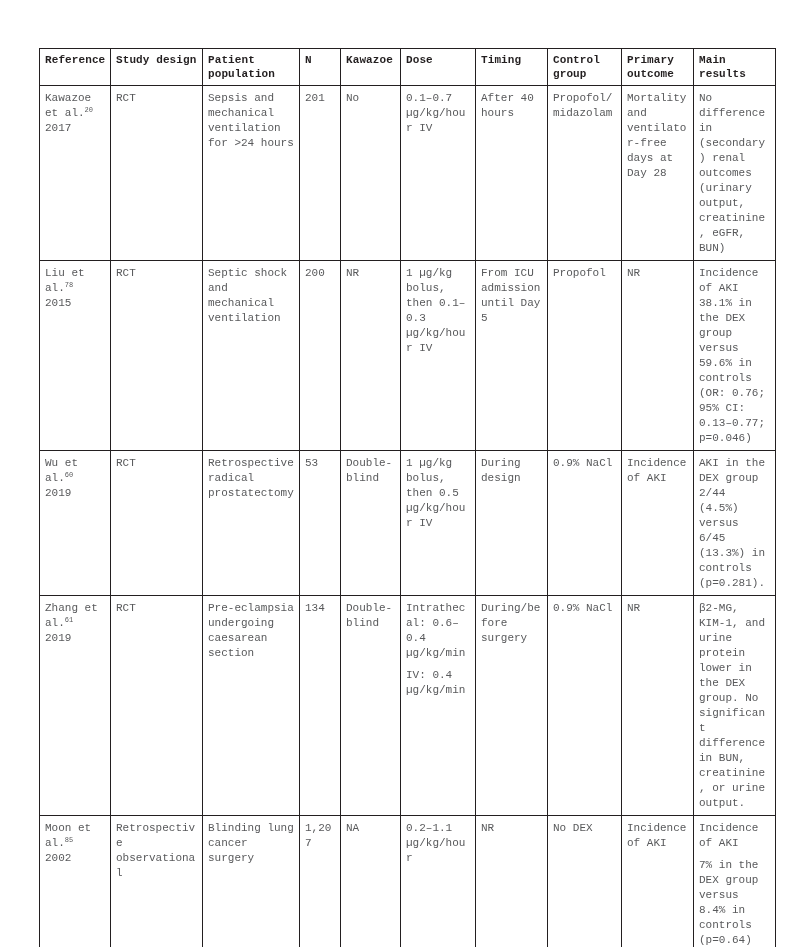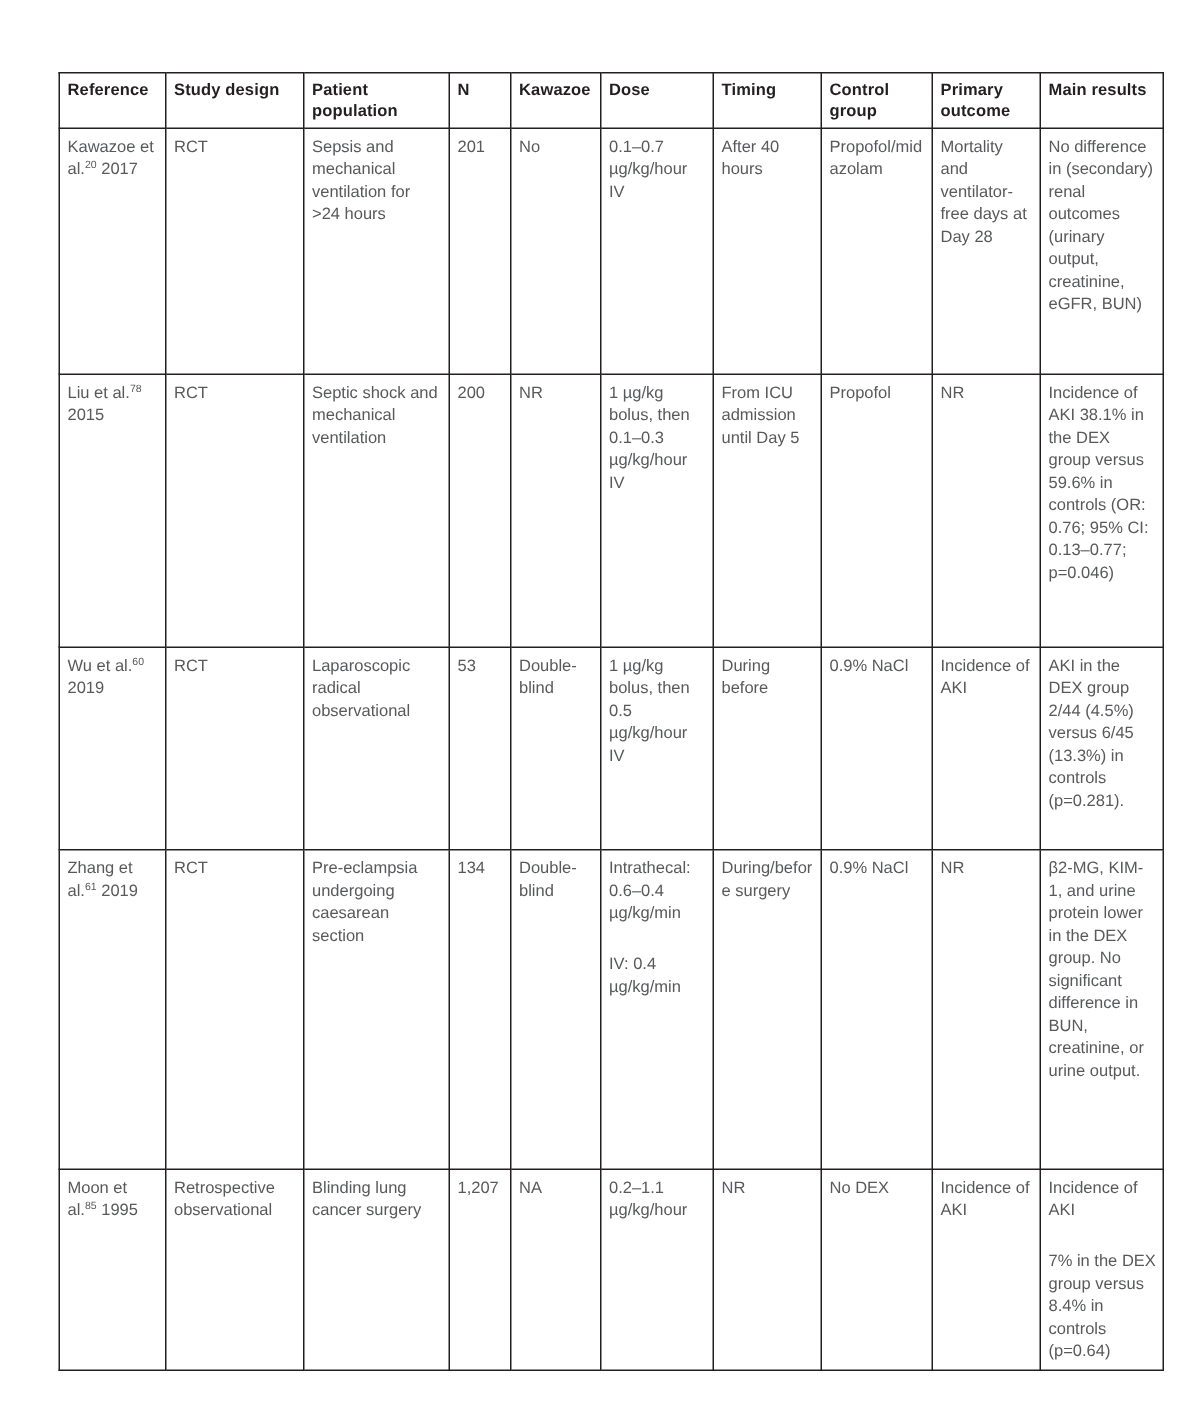--- a/index.html
+++ b/index.html
@@ -7,21 +7,21 @@
     margin: 0;
     padding: 0;
     background: #ffffff;
   }
   #page {
     position: relative;
     width: 800px;
     height: 947px;
     background: #ffffff;
     overflow: hidden;
-    font-family: Liberation Sans, sans-serif;
+    font-family: Liberation Mono, monospace;
   }
   table.study-table {
     position: absolute;
     left: 39px;
     top: 48px;
     width: 736px;
     border-collapse: collapse;
     table-layout: fixed;
   }
   table.study-table th,
@@ -51,21 +51,21 @@
   tr.r0   { height: 164px; }
   tr.r1   { height: 182px; }
   tr.r2   { height: 135px; }
   tr.r3   { height: 213px; }
   tr.r4   { height: 123px; }
   td p.para {
     margin: 0;
     padding: 0;
   }
   td p.para + p.para {
-    margin-top: 19px;
+    margin-top: 7px;
   }
   sup.cite {
     font-size: 7px;
     line-height: 0;
     vertical-align: 4px;
   }
 </style>
 </head>
 <body>
 
@@ -127,27 +127,27 @@
         <td>Propofol</td>
         <td>NR</td>
         <td>
             <p class="para">Incidence of AKI 38.1% in the DEX group versus 59.6% in controls (OR: 0.76; 95% CI: 0.13–0.77; p=0.046)</p>
           </td>
       </tr>
 
       <tr class="r2">
         <td><span>Wu et al.</span><sup class="cite">60</sup><span> 2019</span></td>
         <td>RCT</td>
-        <td>Laparoscopic radical observational</td>
+        <td>Retrospective radical prostatectomy</td>
         <td>53</td>
         <td>Double-blind</td>
         <td>
             <p class="para">1 µg/kg bolus, then 0.5 µg/kg/hour IV</p>
           </td>
-        <td>During before</td>
+        <td>During design</td>
         <td>0.9% NaCl</td>
         <td>Incidence of AKI</td>
         <td>
             <p class="para">AKI in the DEX group 2/44 (4.5%) versus 6/45 (13.3%) in controls (p=0.281).</p>
           </td>
       </tr>
 
       <tr class="r3">
         <td><span>Zhang et al.</span><sup class="cite">61</sup><span> 2019</span></td>
         <td>RCT</td>
@@ -160,21 +160,21 @@
           </td>
         <td>During/before surgery</td>
         <td>0.9% NaCl</td>
         <td>NR</td>
         <td>
             <p class="para">β2-MG, KIM-1, and urine protein lower in the DEX group. No significant difference in BUN, creatinine, or urine output.</p>
           </td>
       </tr>
 
       <tr class="r4">
-        <td><span>Moon et al.</span><sup class="cite">85</sup><span> 1995</span></td>
+        <td><span>Moon et al.</span><sup class="cite">85</sup><span> 2002</span></td>
         <td>Retrospective observational</td>
         <td>Blinding lung cancer surgery</td>
         <td>1,207</td>
         <td>NA</td>
         <td>
             <p class="para">0.2–1.1 µg/kg/hour</p>
           </td>
         <td>NR</td>
         <td>No DEX</td>
         <td>Incidence of AKI</td>

